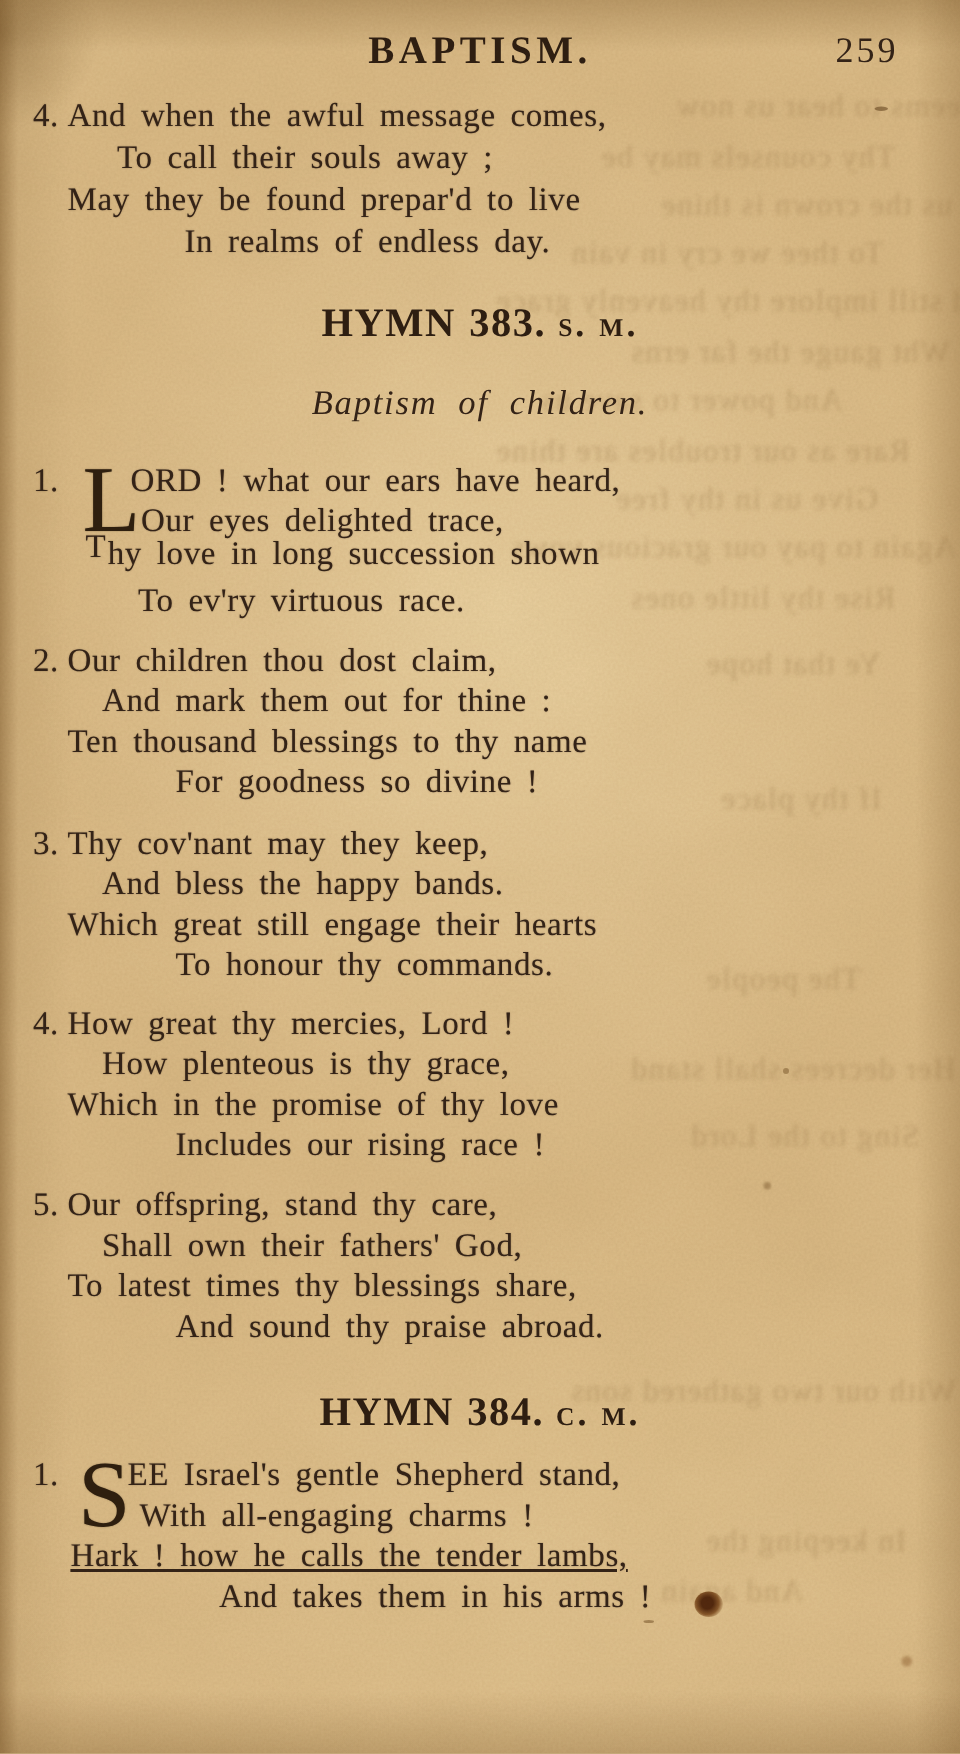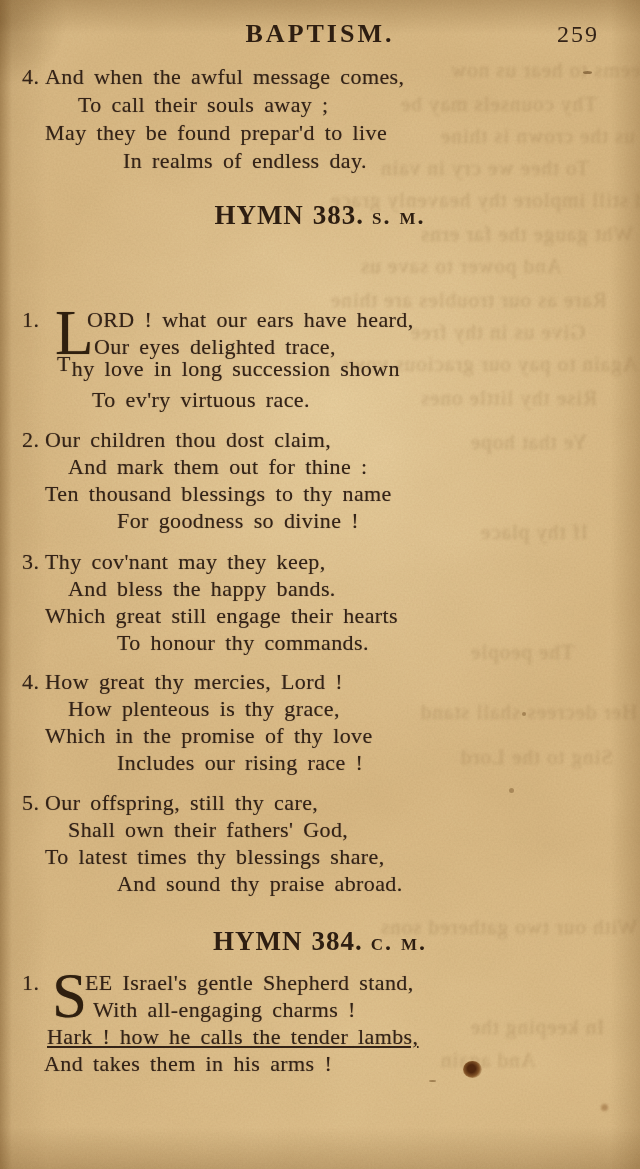--- a/index.html
+++ b/index.html
@@ -58,21 +58,21 @@
   .s-cont .i2  { padding-left:78px; }
   .s-cont .i2b { padding-left:76px; }
   .i2b { padding-left:70px;margin-left:47px; }
   
   .dropcap { position:absolute; left:55px; top:-3px; font-size:63px; line-height:60px;
     font-weight:normal; color:#30200f; text-shadow:0 0 1px rgba(48,32,15,.5); z-index:4; }
   .s384-1 .dropcap { left:52px; }
   .dl1 { padding-left:87px; } .dl2 { padding-left:94px; }
   .dl3 { padding-left:57px; margin-top:-5px; } .dl4 { padding-left:92px; margin-top:4px; }
   .s384-1 .dl1 { padding-left:85px; } .s384-1 .dl2 { padding-left:93px; }
-  .s384-1 .dl3 { padding-left:47px; margin-top:0;text-decoration:underline; } .s384-1 .dl4 { padding-left:44px; margin-top:0; }
+  .s384-1 .dl3 { padding-left:47px; margin-top:0;text-decoration:underline; } .s384-1 .dl4 { padding-left:110px; margin-top:0;margin-left:36px; }
   .raised { position:relative; top:-5px; margin-right:1px; }
   
   .ink-blot { position:absolute; left:463px; top:1061px; width:19px; height:17px; z-index:5;
     border-radius:50%; filter:blur(.5px);
     background:radial-gradient(circle at 45% 45%, #53290e 0 28%, rgba(121,70,25,.85) 55%, rgba(160,110,50,0) 78%); }
   .speck { position:absolute; border-radius:50%; z-index:5; }
   .sp1 { left:583px; top:71px;  width:9px; height:3px; background:rgba(96,64,26,.55); }
   .sp2 { left:601px; top:1104px; width:7px; height:7px; background:rgba(140,92,42,.45); filter:blur(1px); }
   .sp3 { left:429px; top:1080px; width:7px; height:2px; background:rgba(110,75,32,.5); }
   .sp4 { left:522px; top:712px; width:4px; height:4px; background:rgba(110,75,32,.45); }
@@ -118,20 +118,21 @@
       <span>And when the awful message comes,</span>
     </div>
     <div class="line i2">To call their souls away ;</div>
     <div class="line i1">May they be found prepar'd to live</div>
     <div class="line i2b">In realms of endless day.</div>
   </div>
 
   <div class="hymn-heading h383">
     <span class="hw">HYMN</span><span class="hn">383.</span><span class="hm">s. m.</span>
   </div>
+  <div class="hymn-subtitle">Baptism of children.</div>
 
   <div class="stanza s383-1">
     <span class="dropcap">L</span>
     <div class="line dl1">
       <span class="num">1.</span>
       <span>ORD ! what our ears have heard,</span>
     </div>
     <div class="line dl2">Our eyes delighted trace,</div>
     <div class="line dl3">
       <span class="raised">T</span><span>hy love in long succession shown</span>
@@ -165,21 +166,21 @@
       <span>How great thy mercies, Lord !</span>
     </div>
     <div class="line i2">How plenteous is thy grace,</div>
     <div class="line i1">Which in the promise of thy love</div>
     <div class="line i2b">Includes our rising race !</div>
   </div>
 
   <div class="stanza s383-5">
     <div class="line i1">
       <span class="num">5.</span>
-      <span>Our offspring, still thy care,</span>
+      <span>Our offspring, stand thy care,</span>
     </div>
     <div class="line i2">Shall own their fathers' God,</div>
     <div class="line i1">To latest times thy blessings share,</div>
     <div class="line i2b">And sound thy praise abroad.</div>
   </div>
 
   <div class="hymn-heading h384">
     <span class="hw">HYMN</span><span class="hn">384.</span><span class="hm">c. m.</span>
   </div>
 

